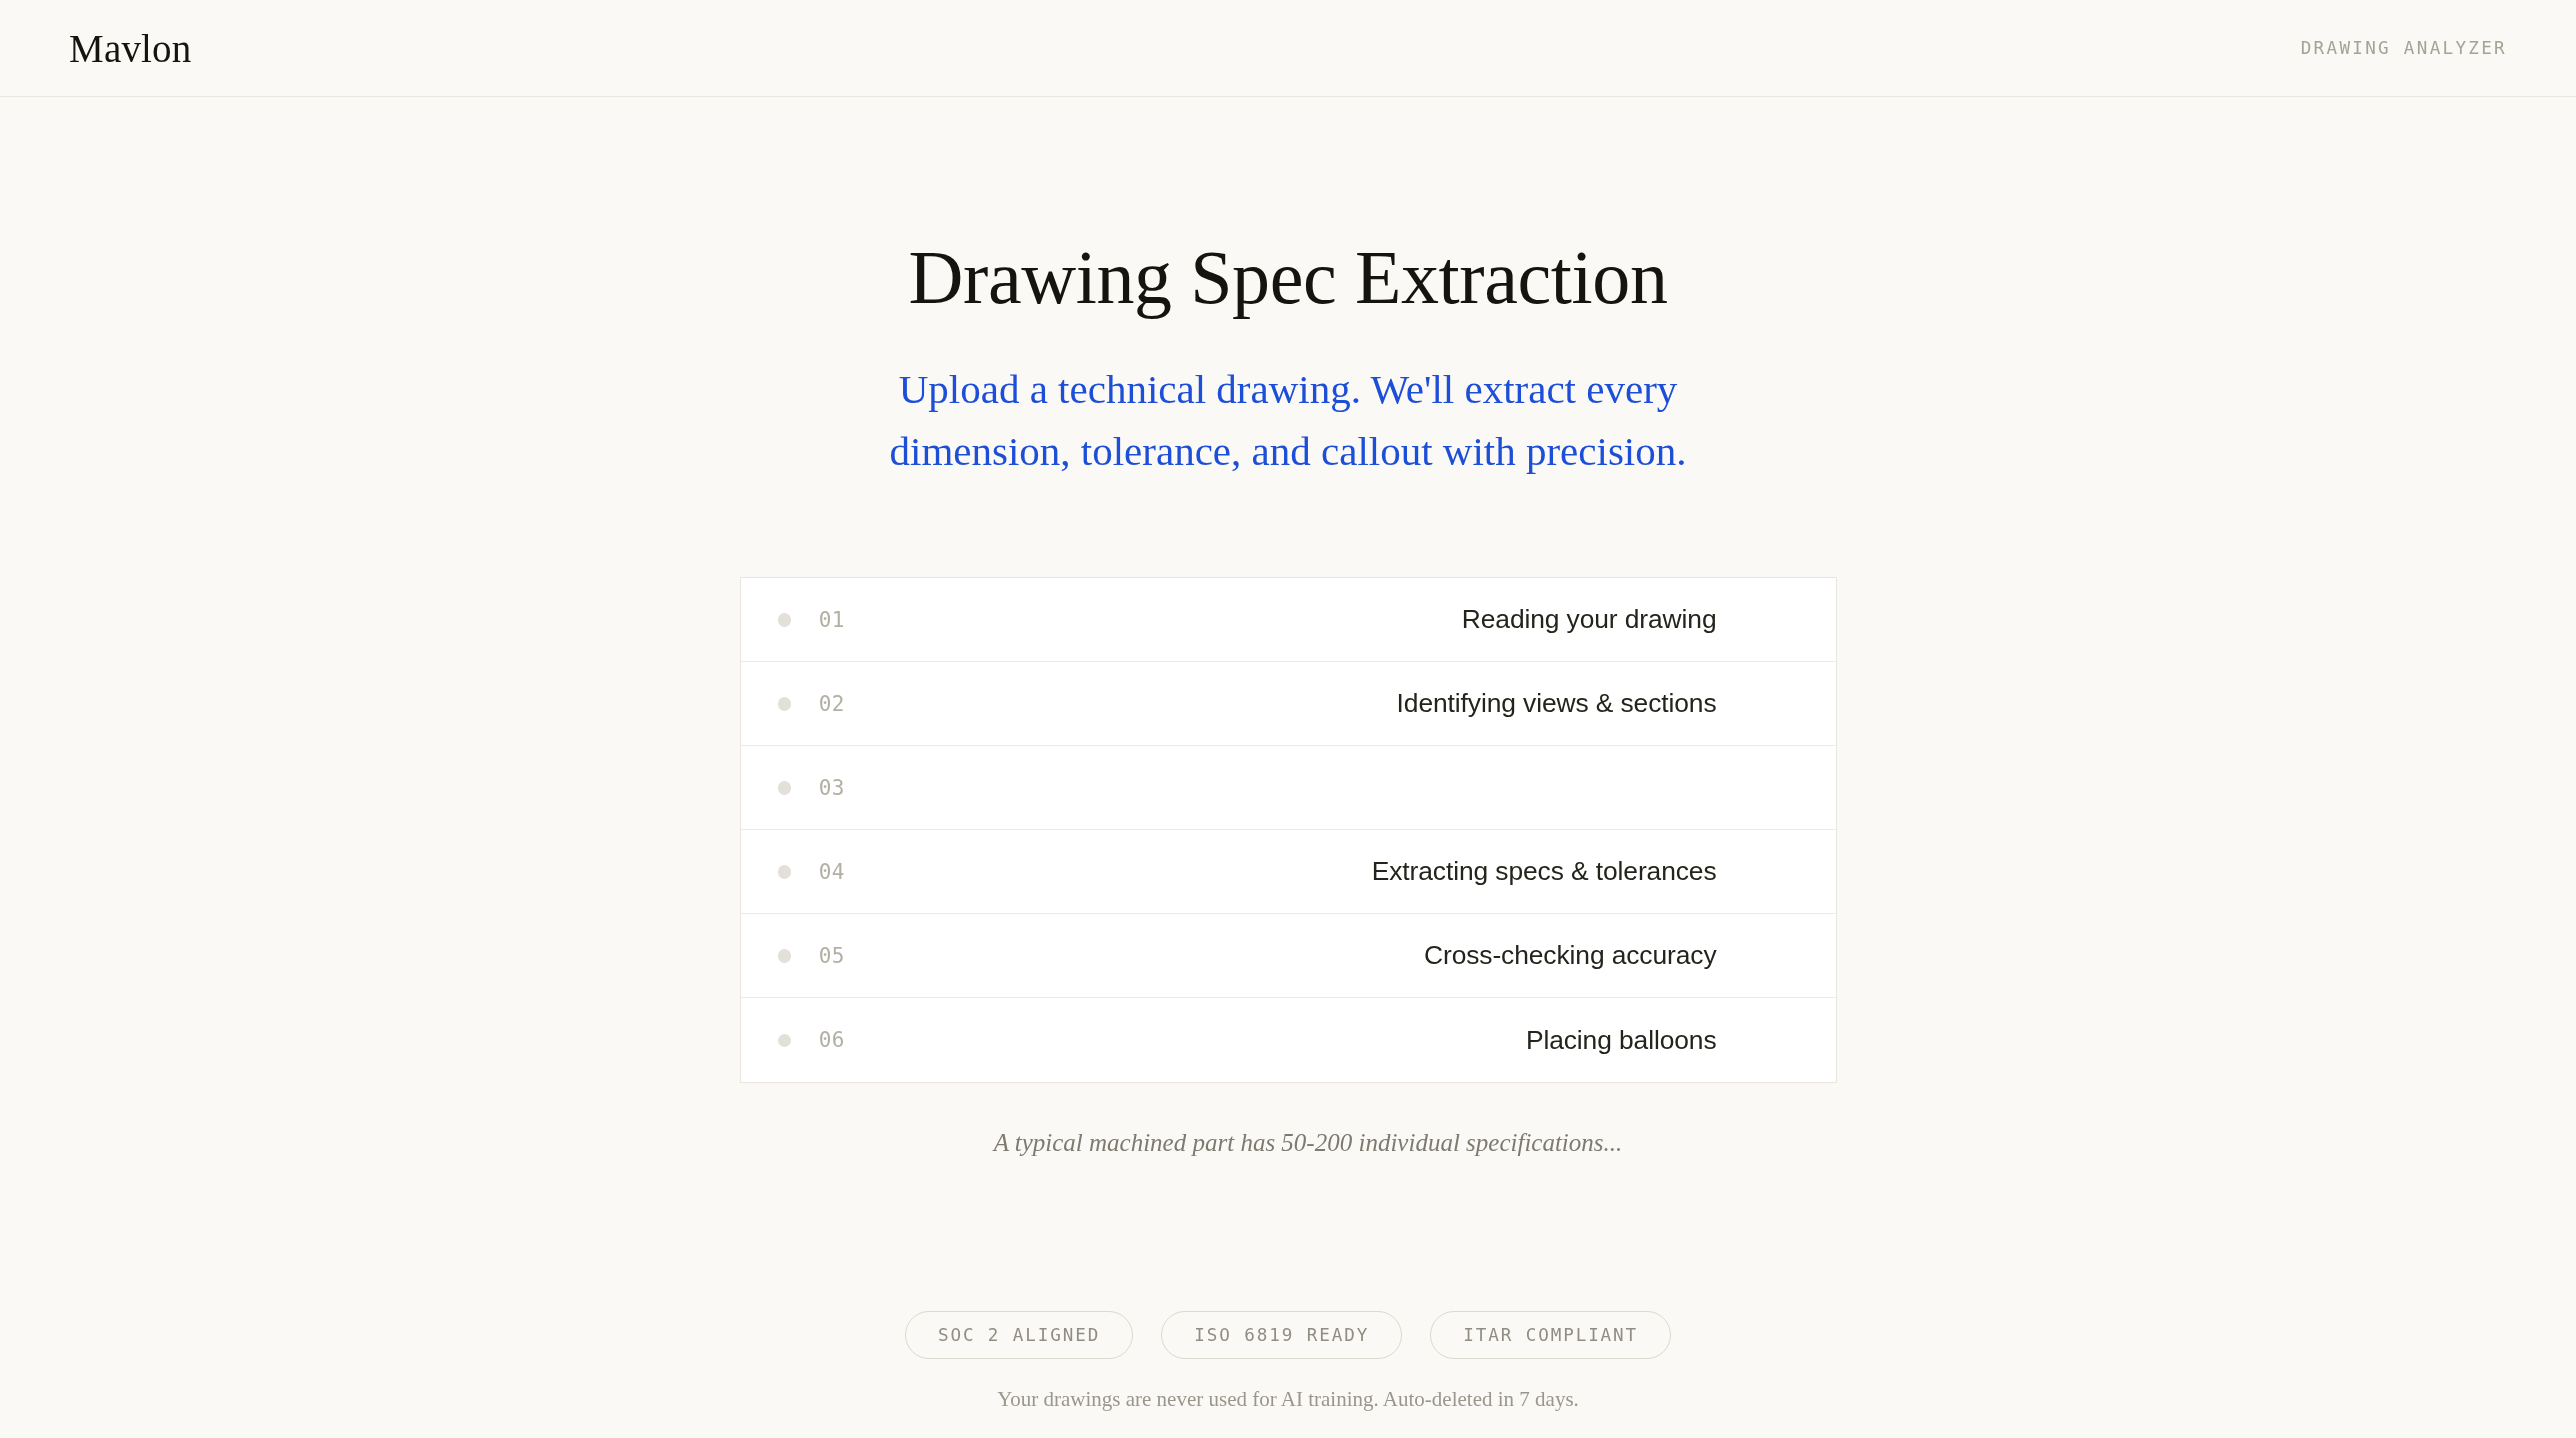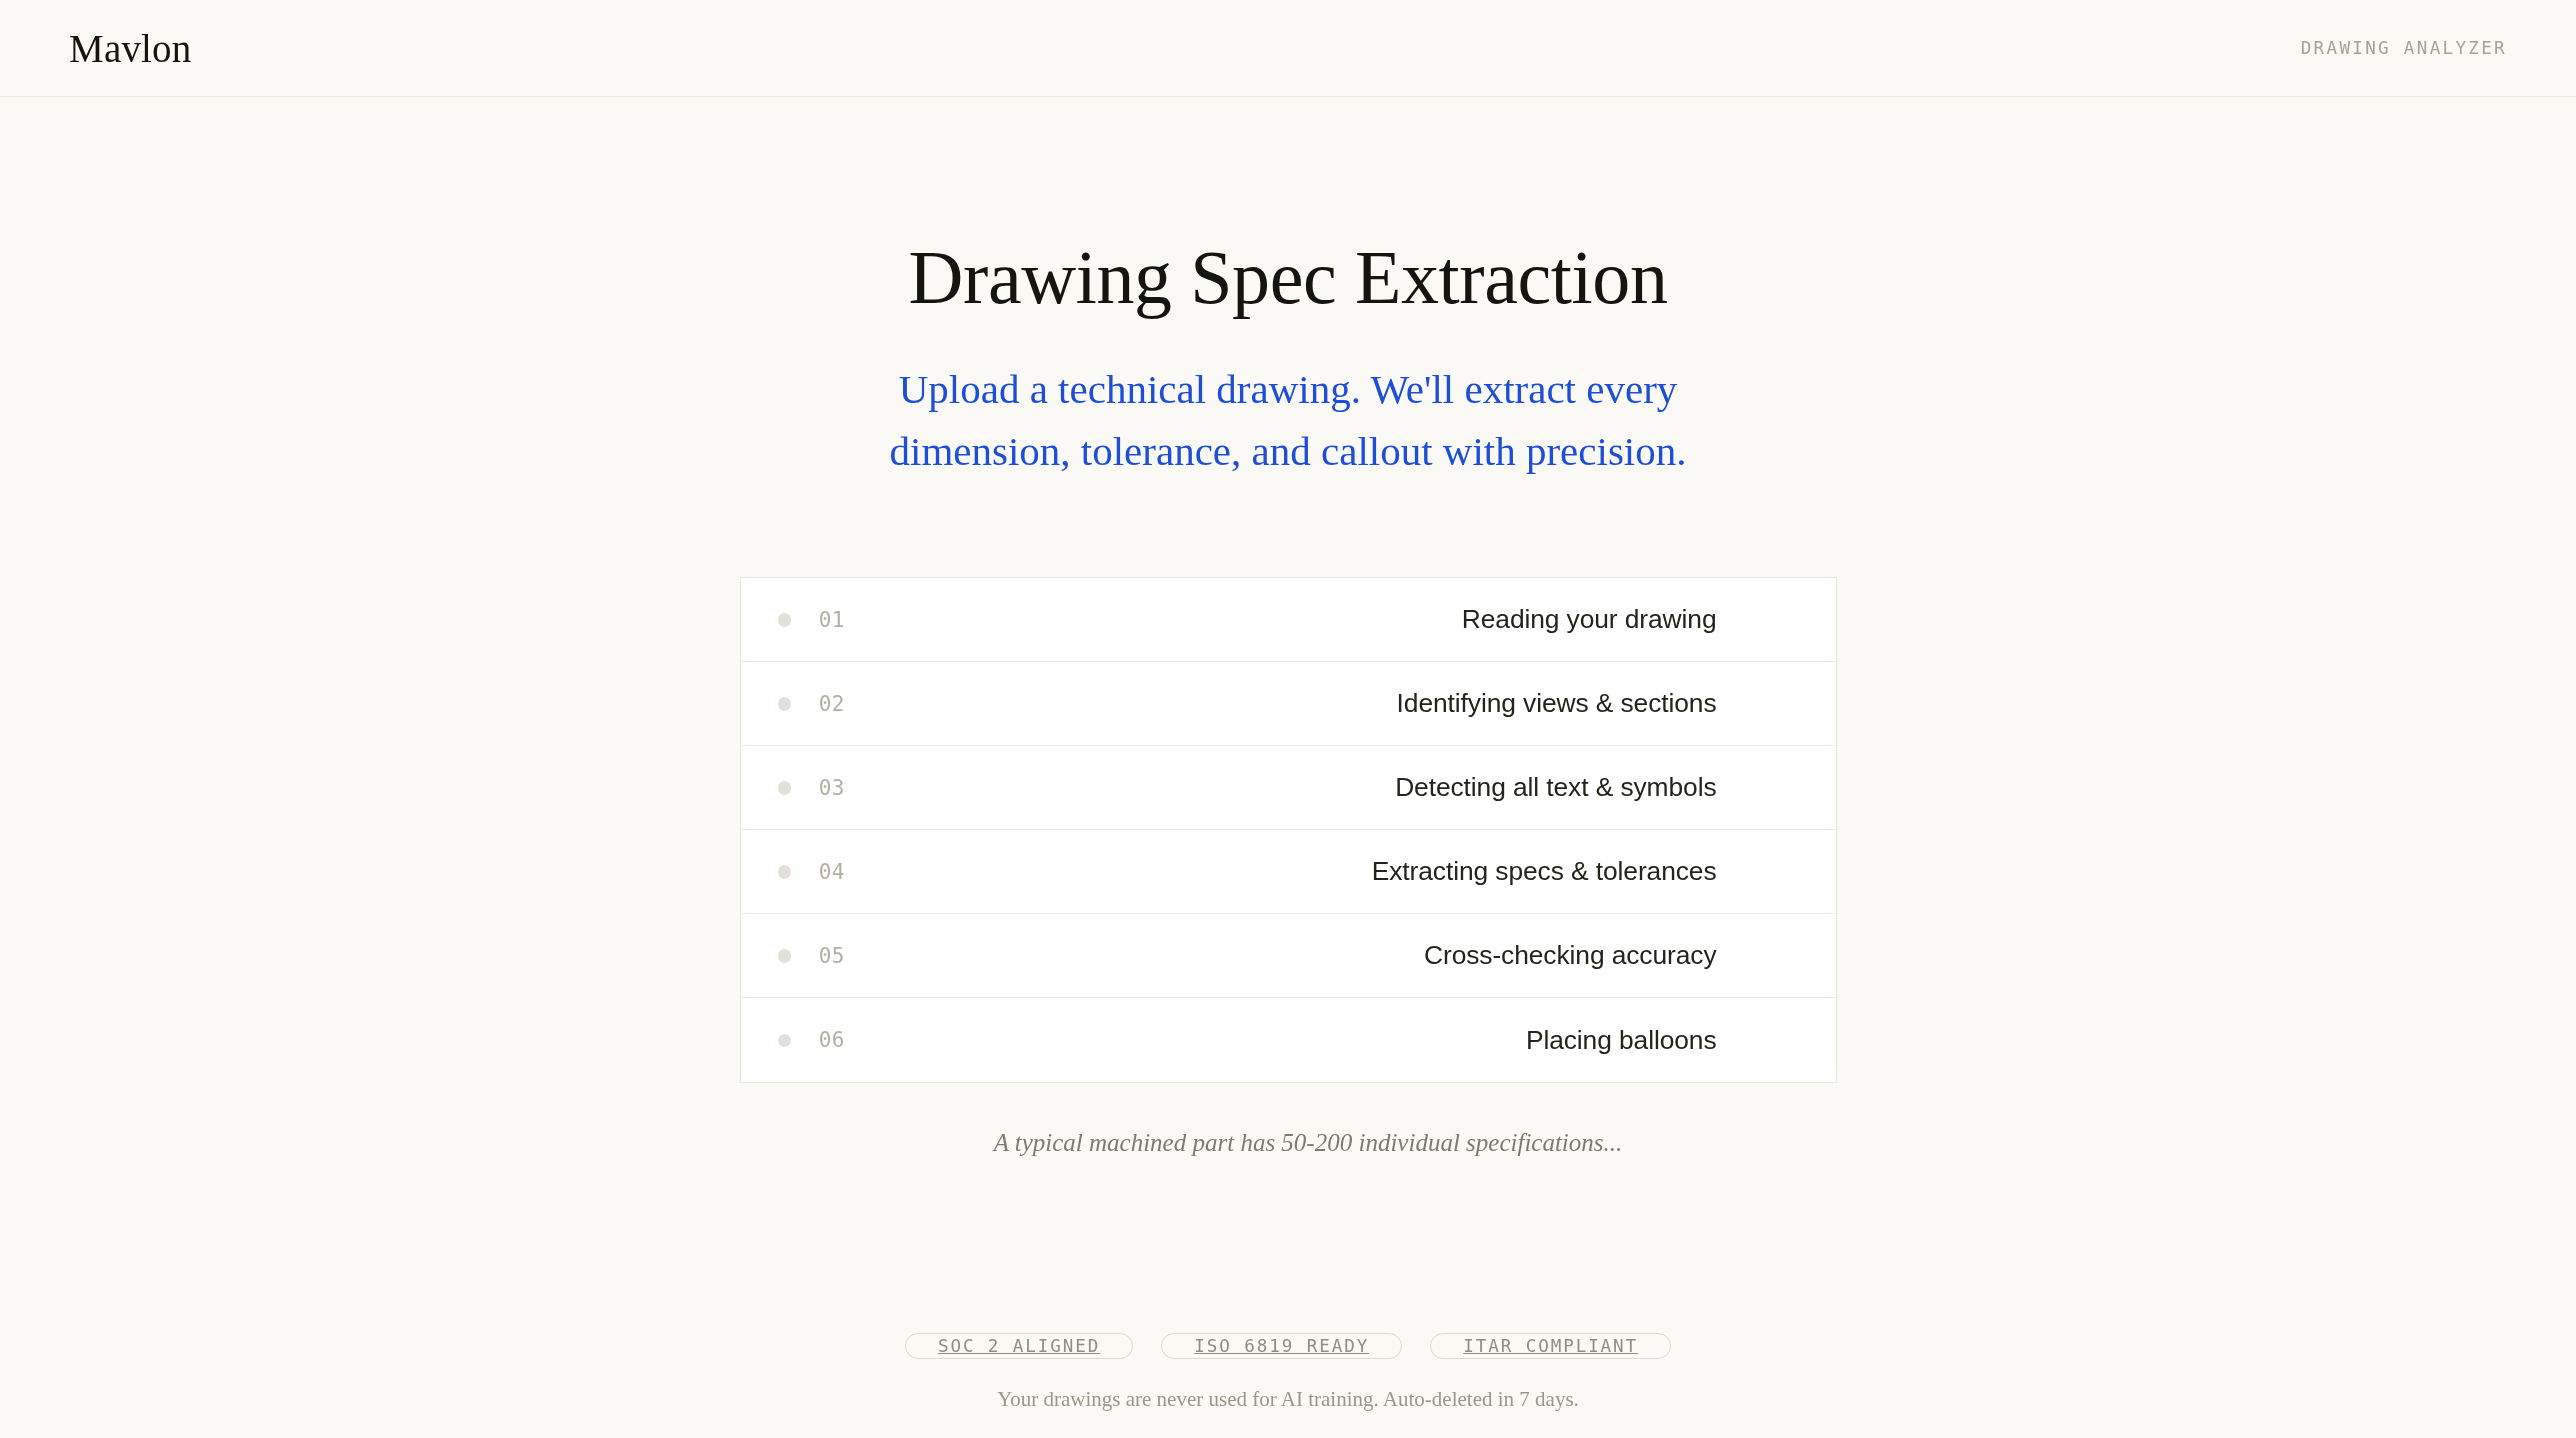--- a/index.html
+++ b/index.html
@@ -122,28 +122,27 @@
     left: 0;
     right: 0;
     bottom: 60px;
     display: flex;
     justify-content: center;
     gap: 28px;
   }
   .badge {
     border: 0.9px solid #ddd9cf;
     border-radius: 880px;
-    padding: 2px 32px;
+    padding: 13px 32px;
     font-family: "DejaVu Sans Mono", monospace;
     font-size: 17.6px;
     letter-spacing: 1.9px;
     color: #918d82;
     background: transparent;
     white-space: nowrap;
-    text-decoration: underline;
   }
   .privacy-note {
     position: absolute;
     left: 0;
     right: 0;
     bottom: 7px;
     text-align: center;
     font-family: "Liberation Serif", serif;
     font-size: 21px;
     color: #9a968b;
@@ -174,21 +173,20 @@
 
     <div class="step-row">
       <span class="step-dot"></span>
       <span class="step-num">02</span>
       <span class="step-label">Identifying views &amp; sections</span>
     </div>
 
     <div class="step-row">
       <span class="step-dot"></span>
       <span class="step-num">03</span>
-      <span class="step-label">Detecting all text &amp; symbols</span>
     </div>
 
     <div class="step-row">
       <span class="step-dot"></span>
       <span class="step-num">04</span>
       <span class="step-label">Extracting specs &amp; tolerances</span>
     </div>
 
     <div class="step-row">
       <span class="step-dot"></span>

